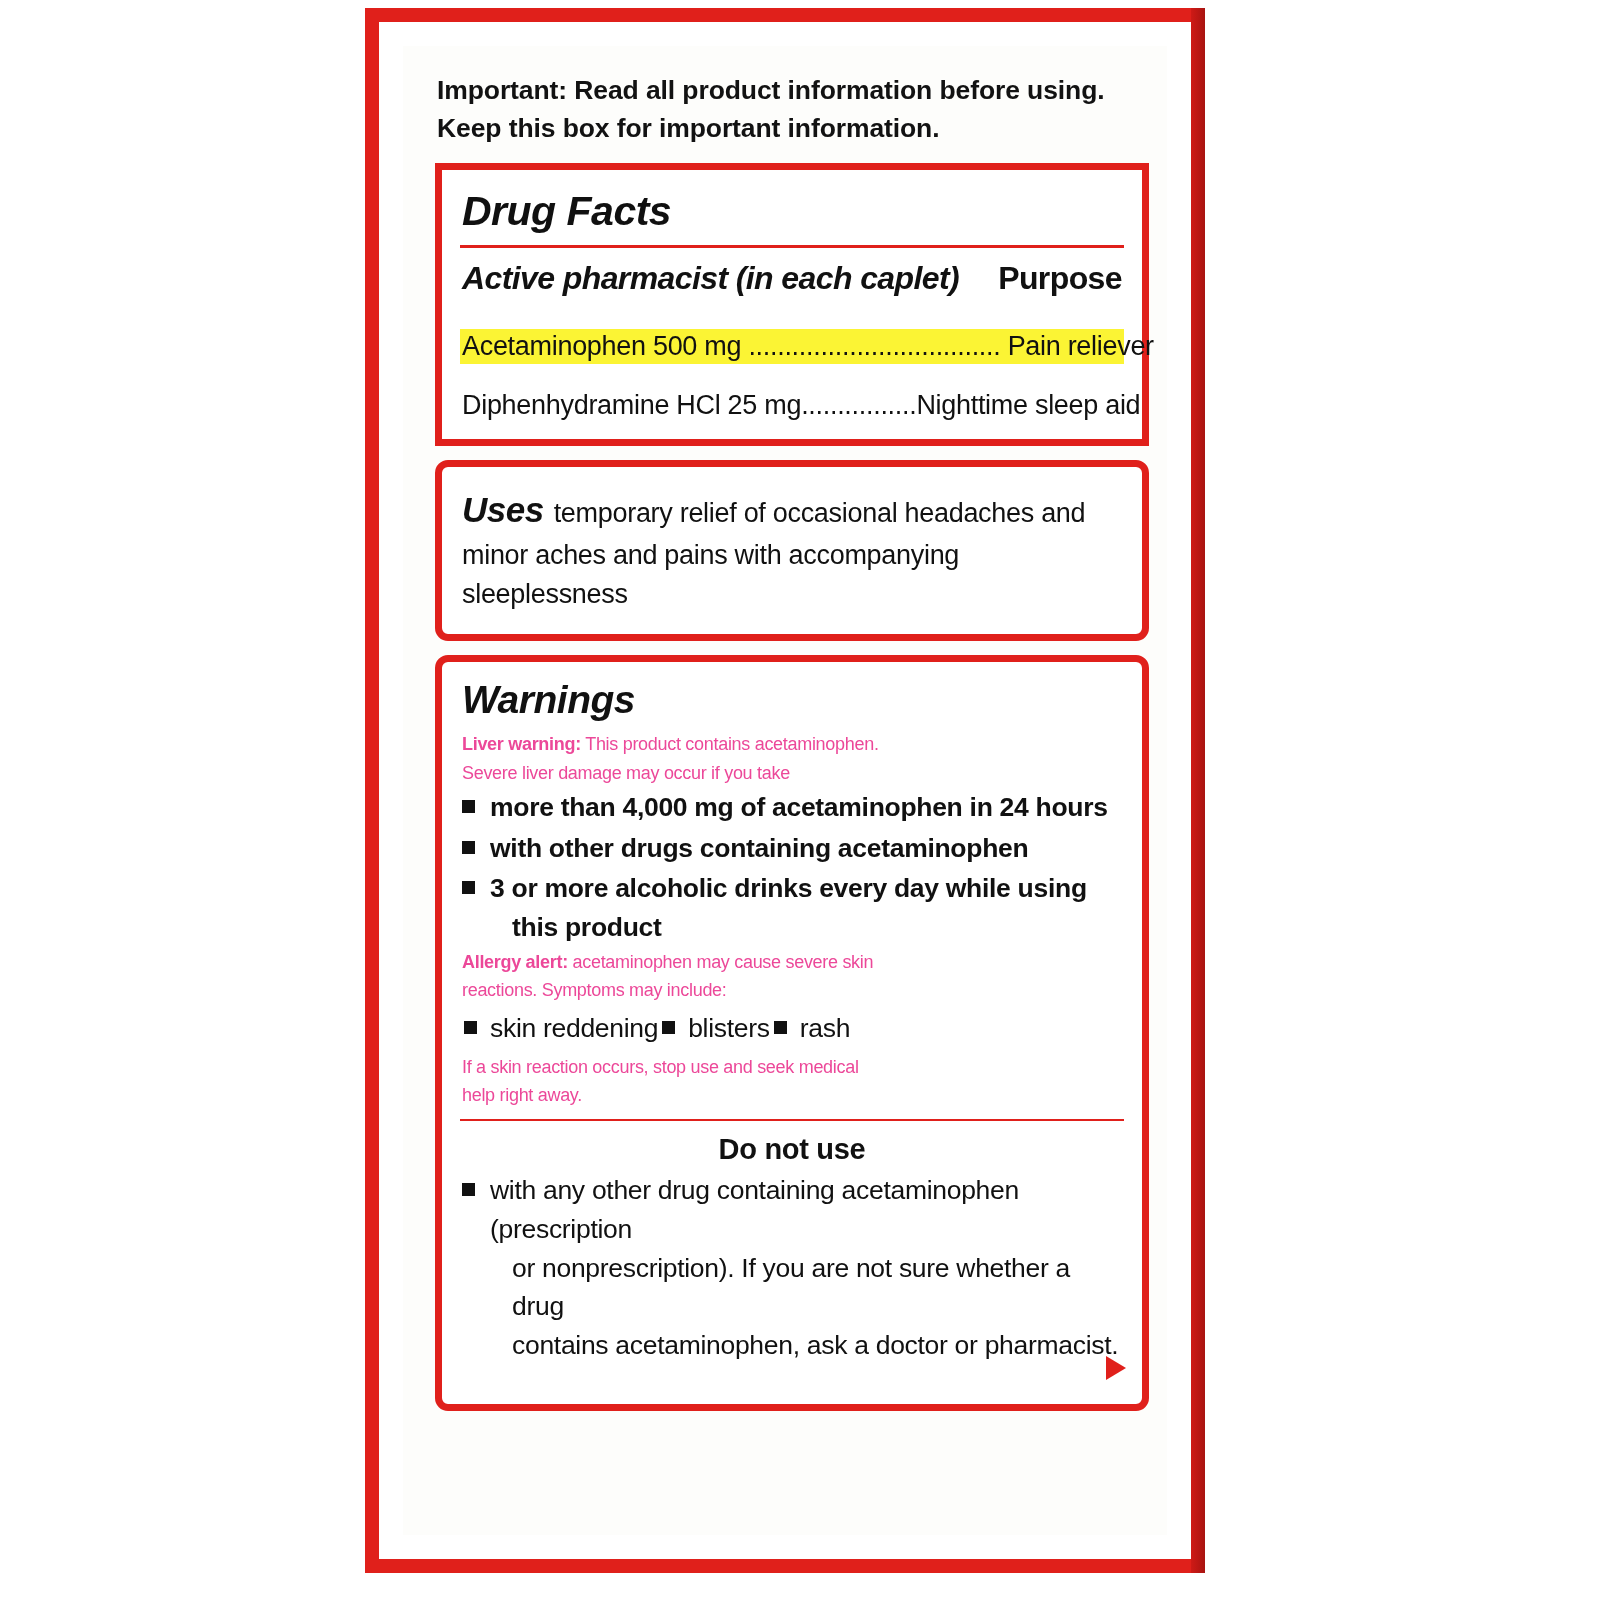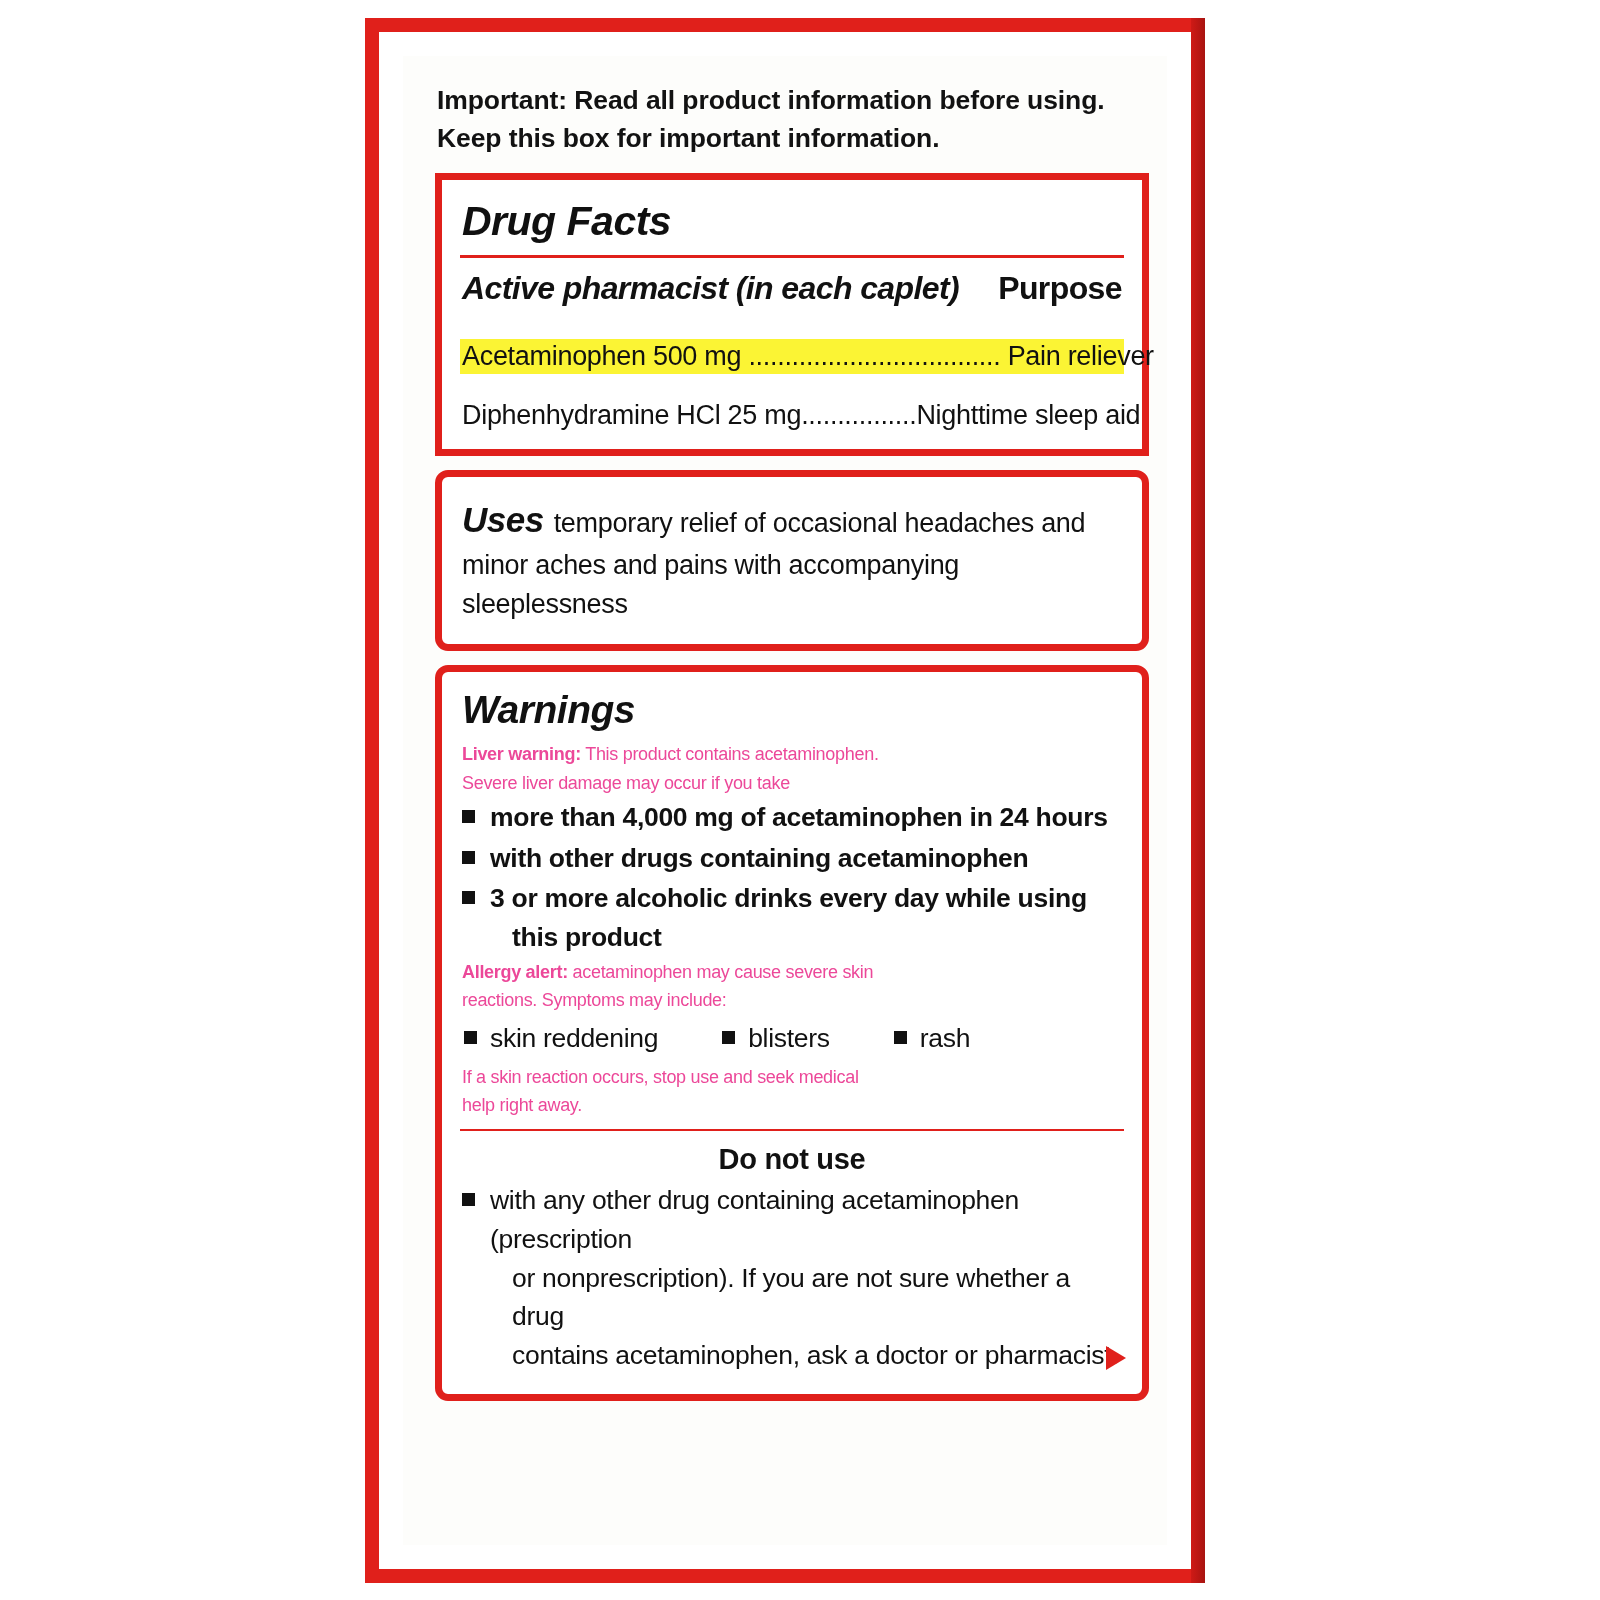--- a/index.html
+++ b/index.html
@@ -12,21 +12,21 @@
   }
   body {
     font-family: "Liberation Sans", sans-serif;
     color: #111111;
   }
 
   
   #package {
     position: absolute;
     left: 365px;
-    top: 18px;
+    top: 8px;
     width: 840px;
     height: 1565px;
     background: #ffffff;
     border: 14px solid #e0201b;
     box-sizing: border-box;
   }
   
   #package::after {
     content: "";
     position: absolute;
@@ -153,21 +153,20 @@
     left: 2px;
     top: 13px;
     width: 13px;
     height: 13px;
     background: #111;
   }
   .bullet .cont { display: block; padding-left: 22px; }
 
   .bullet-row {
     display: flex;
-    gap: 60px;
     padding: 4px 2px;
     align-items: flex-end;
   }
   .bullet-row .bullet { padding-left: 28px; }
 
   .donotuse-title {
     font-size: 29px;
     font-weight: bold;
     letter-spacing: -0.3px;
     padding: 4px 2px 4px 2px;
@@ -177,21 +176,21 @@
   .arrow {
     position: absolute;
     right: 16px;
     bottom: 24px;
     width: 0;
     height: 0;
     border-left: 20px solid #e0201b;
     border-top: 12px solid transparent;
     border-bottom: 12px solid transparent;
   }
-  .df-box.warnings { position: relative; padding-bottom: 18px; }
+  .df-box.warnings { position: relative; padding-bottom: 38px; }
 </style>
 </head>
 <body>
 
 <div id="package">
   <div id="inner">
 
     <div class="important">
       <div>Important: Read all product information before using.</div>
       <div>Keep this box for important information.</div>

